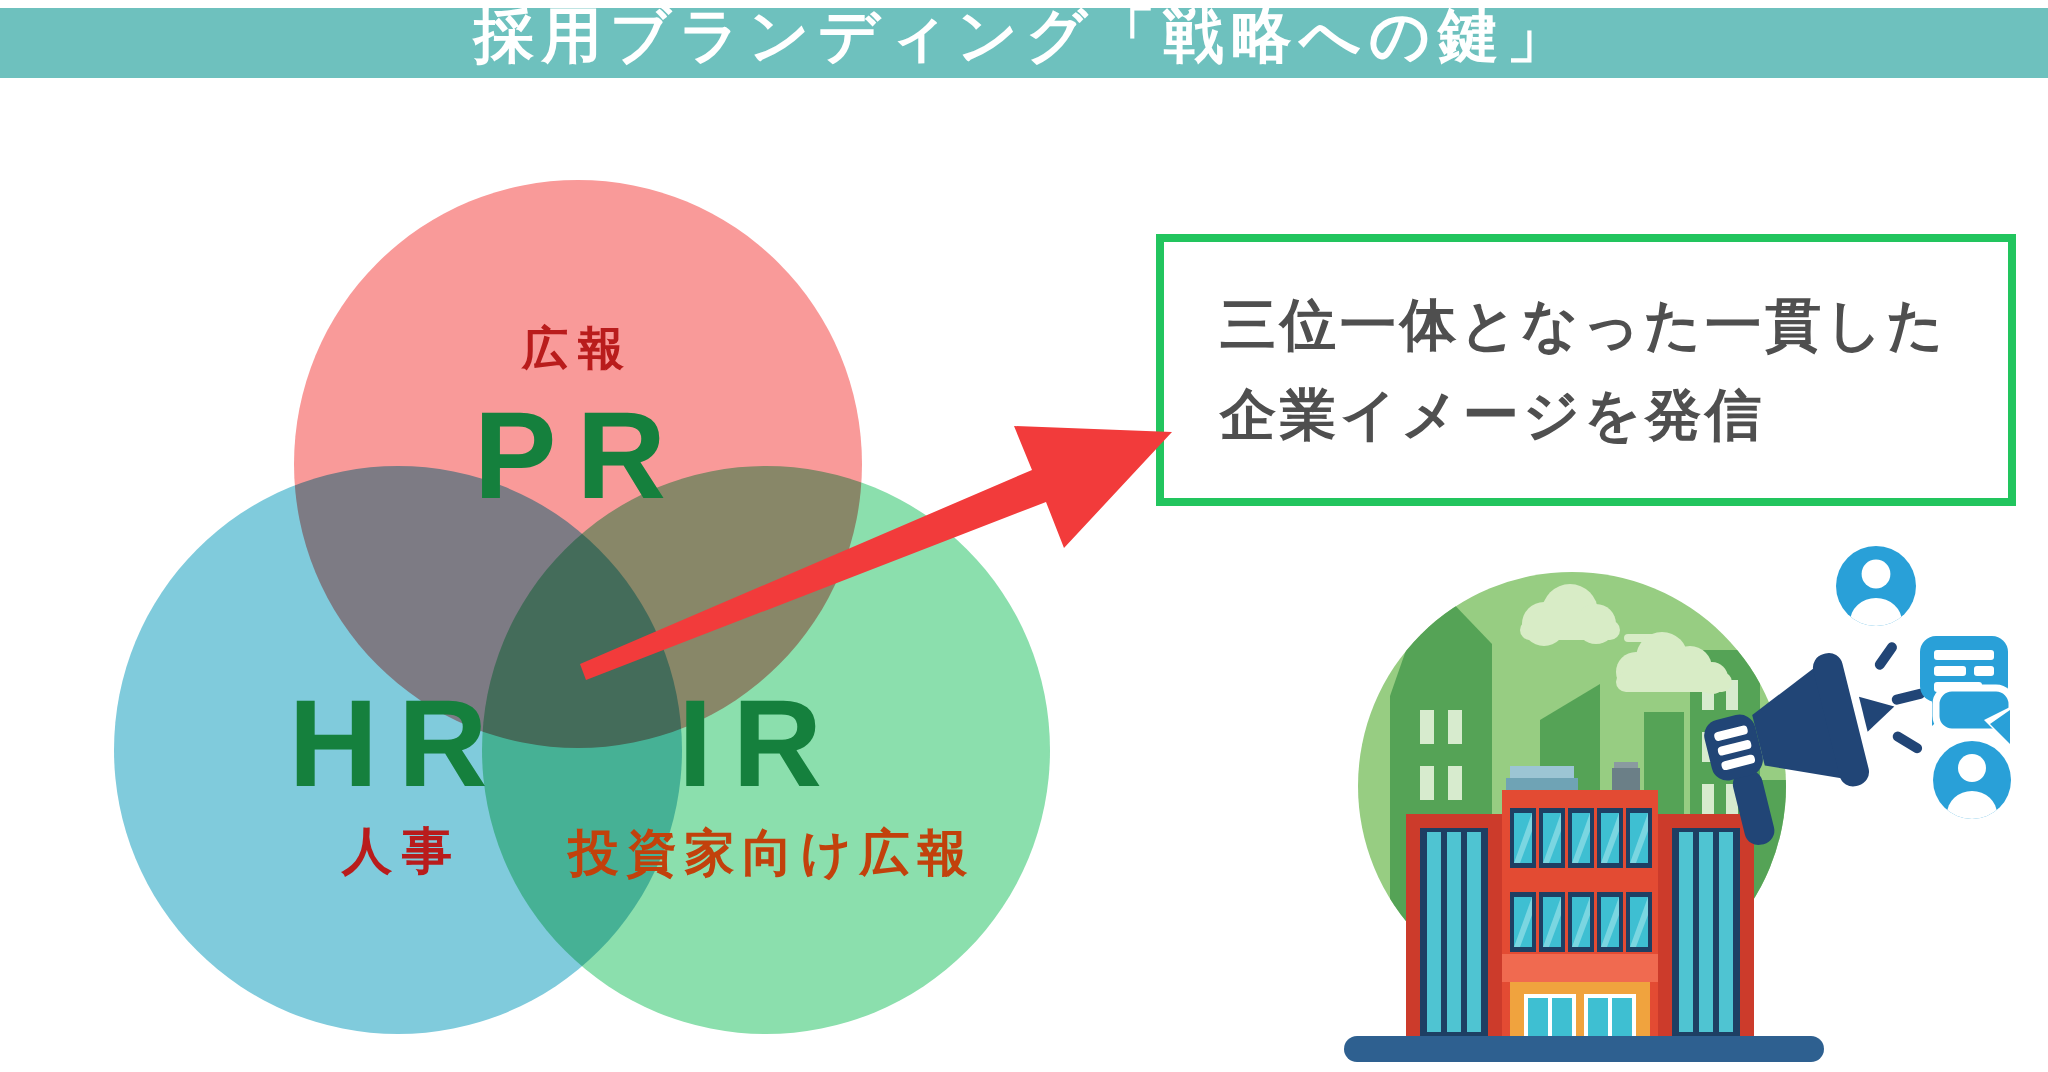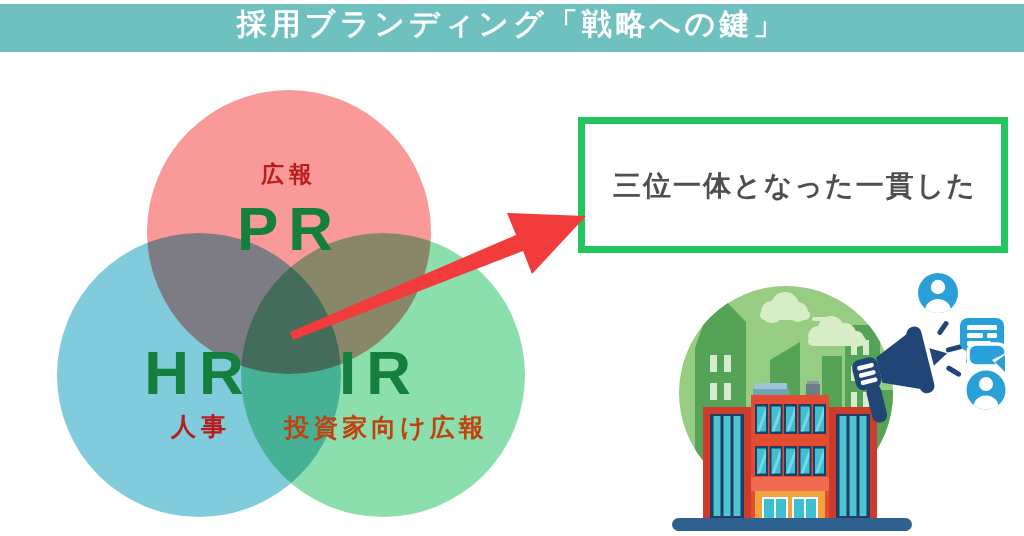--- a/index.html
+++ b/index.html
@@ -2,43 +2,43 @@
 <html><head>
 <meta charset="utf-8">
 <style>
   html,body{margin:0;padding:0;background:#ffffff;}
   .stage{
     position:relative;width:1024px;height:536px;background:#ffffff;overflow:hidden;
     font-family:"Liberation Sans","DejaVu Sans",sans-serif;
   }
   
   .banner{
-    position:absolute;left:0;top:4px;width:1024px;height:48px;background:#6EC1BE;
-    display:flex;align-items:flex-start;justify-content:center;z-index:5;
+    position:absolute;left:0;top:4px;width:1024px;height:35px;background:#6EC1BE;
+    display:flex;align-items:flex-end;justify-content:center;z-index:5;
   }
   .banner .title{color:#ffffff;font-size:30px;font-weight:bold;letter-spacing:4px;white-space:nowrap;}
   
   .venn-wrap{position:absolute;inset:0;isolation:isolate;z-index:1;}
   .vc{position:absolute;width:284px;height:284px;border-radius:50%;mix-blend-mode:multiply;}
   .vc-pr{left:147px;top:90px;background:#F99A99;}
   .vc-hr{left:57px;top:233px;background:#80CBDC;}
   .vc-ir{left:241px;top:233px;background:#8BDFAD;}
   .vtext{position:absolute;transform:translateX(-50%);white-space:nowrap;z-index:2;line-height:1;}
   .lab{font-weight:bold;}
   .lab-pr{left:289px;top:163px;color:#b91c1c;font-size:23px;letter-spacing:5px;}
   .lab-hr{left:201px;top:414px;color:#b91c1c;font-size:25px;letter-spacing:5px;}
   .lab-ir{left:386px;top:415px;color:#c2410c;font-size:25px;letter-spacing:4px;}
   .abbr{color:#15803d;font-weight:600;font-size:62px;letter-spacing:10px;}
   .abbr-pr{left:290px;top:198px;}
   .abbr-hr{left:199px;top:342px;}
   .abbr-ir{left:380px;top:342px;}
   
   .callout{
     position:absolute;left:578px;top:117px;width:430px;height:136px;box-sizing:border-box;
-    border:7px solid #22c55e;background:#ffffff;z-index:2;
+    border:4px solid #22c55e;background:#ffffff;z-index:2;
     display:flex;flex-direction:column;justify-content:center;padding-left:28px;
   }
   .callout .line{font-size:28px;font-weight:bold;color:#4F4F4F;letter-spacing:2px;line-height:45px;white-space:nowrap;}
   
   .arrow-svg{position:absolute;left:0;top:0;z-index:3;pointer-events:none;}
   
   .illu{position:absolute;left:650px;top:260px;z-index:1;}
 </style>
 </head>
 <body>
@@ -57,20 +57,21 @@
 
   <div class="vtext lab lab-pr">広報</div>
   <div class="vtext abbr abbr-pr">PR</div>
   <div class="vtext abbr abbr-hr">HR</div>
   <div class="vtext abbr abbr-ir">IR</div>
   <div class="vtext lab lab-hr">人事</div>
   <div class="vtext lab lab-ir">投資家向け広報</div>
 
   <div class="callout">
     <div class="line">三位一体となった一貫した</div>
+    <div class="line">企業イメージを発信</div>
   </div>
 
   <svg class="arrow-svg" width="1024" height="536" viewBox="0 0 1024 536">
     <polygon points="290,332 516,235 507,213 586,216 532,274 523,251 293,340" fill="#F23B3B"></polygon>
   </svg>
 
   <svg class="illu" width="374" height="276" viewBox="0 0 374 276">
     <defs>
       <clipPath id="cityClip">
           <circle cx="136" cy="133" r="107"></circle>

